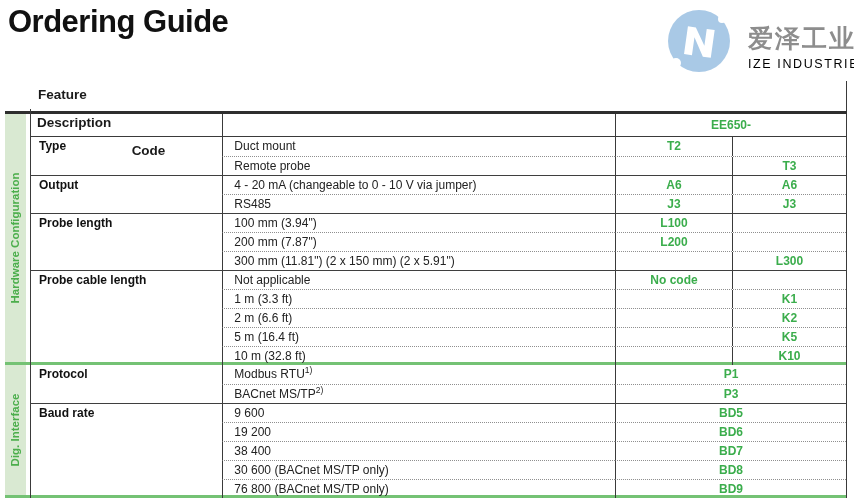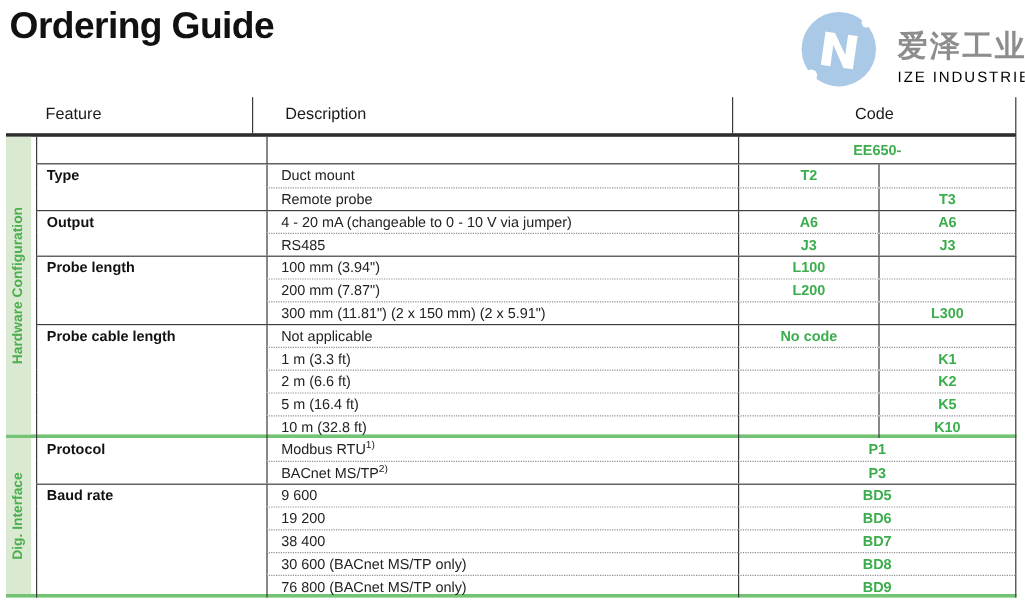--- a/index.html
+++ b/index.html
@@ -37,24 +37,24 @@
   .band-2 { top: 365px; height: 130px; }
   .band span {
     transform: rotate(-90deg);
     white-space: nowrap;
     font-size: 11.5px; font-weight: bold; color: #4cae4c;
   }
 
   
   .thead {
     position: absolute; left: 30px; top: 81px; width: 817px; height: 30px;
-    display: flex; font-weight: normal; font-size: 13.5px; line-height: 28px;
+    display: flex; font-weight: bold; font-size: 13.5px; line-height: 28px; flex-direction: column;
   }
   .h-feat { width: 180px; padding-left: 8px; }
-  .h-desc { width: 401px; padding-left: 27px; border-left: 1px solid #3a3a3a; }
+  .h-desc { width: 401px; padding-left: 6px; border-left: 1px solid #3a3a3a; }
   .h-code { width: 236px; text-align: center; border-left: 1px solid #3a3a3a; }
   .thead { border-right: 1px solid #3a3a3a; }
 
   .tbody { position: absolute; left: 30px; top: 114px; width: 817px; }
   .row { display: flex; height: 19px; border-right: 1px solid #3a3a3a; line-height: 18px; }
   .row.ee { height: 23px; border-bottom: 1px solid #3a3a3a; line-height: 22px; }
   .feat {
     width: 180px; border-left: 1px solid #3a3a3a;
     font-weight: bold; font-size: 12px; padding-left: 8px; color: #111;
   }

